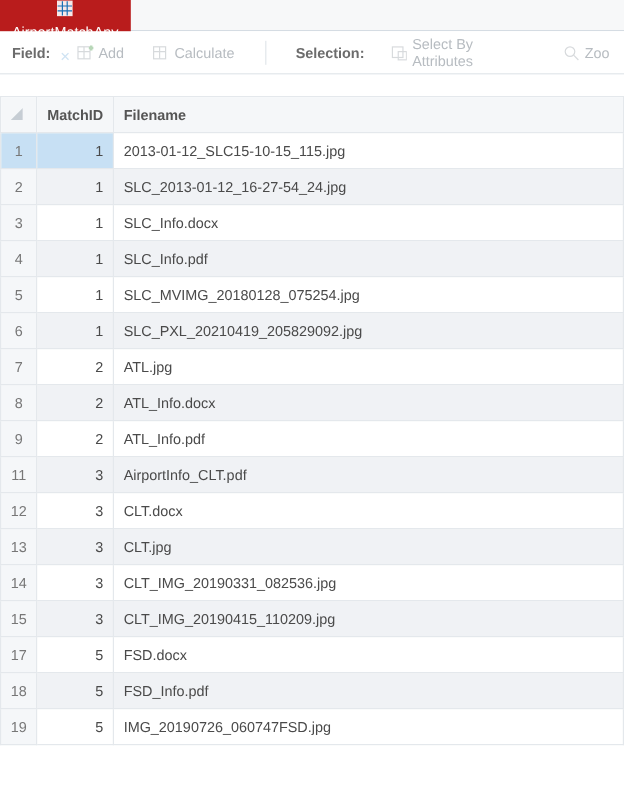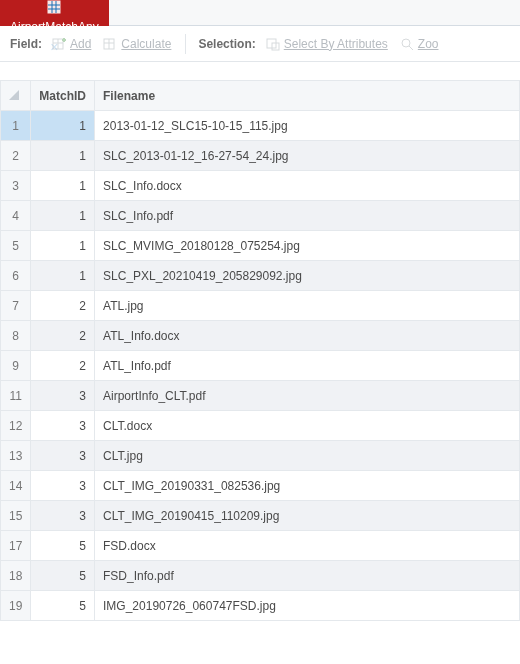--- a/index.html
+++ b/index.html
@@ -36,39 +36,38 @@
   }
   .tab-close {
     color: #cfe3f3;
     font-size: 14px;
     line-height: 1;
     cursor: pointer;
   }
   .toolbar {
     display: flex;
     align-items: center;
-    gap: 8px;
+    gap: 20px;
     padding: 6px 10px;
     background: #ffffff;
     border-bottom: 1px solid #e2e6ea;
     height: 36px;
   }
   .toolbar .label {
     color: #6c6c6c;
     font-weight: 600;
     font-size: 12px;
   }
   .toolbar .btn {
     display: flex;
     align-items: center;
     gap: 4px;
     color: #b7bcc1;
     font-size: 12px;
     padding: 2px 2px;
-    text-decoration: underline;
   }
   .toolbar .btn svg { opacity: 0.55; }
   .sep {
     width: 1px;
     height: 20px;
     background: #e2e6ea;
     margin: 0 4px;
   }
   .table-wrap {
     overflow: auto;

